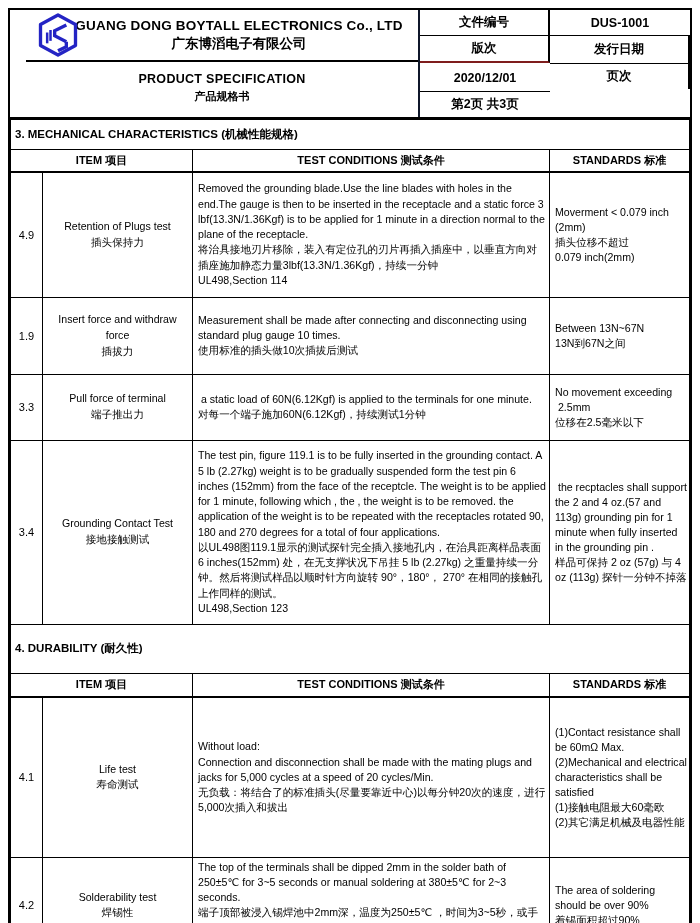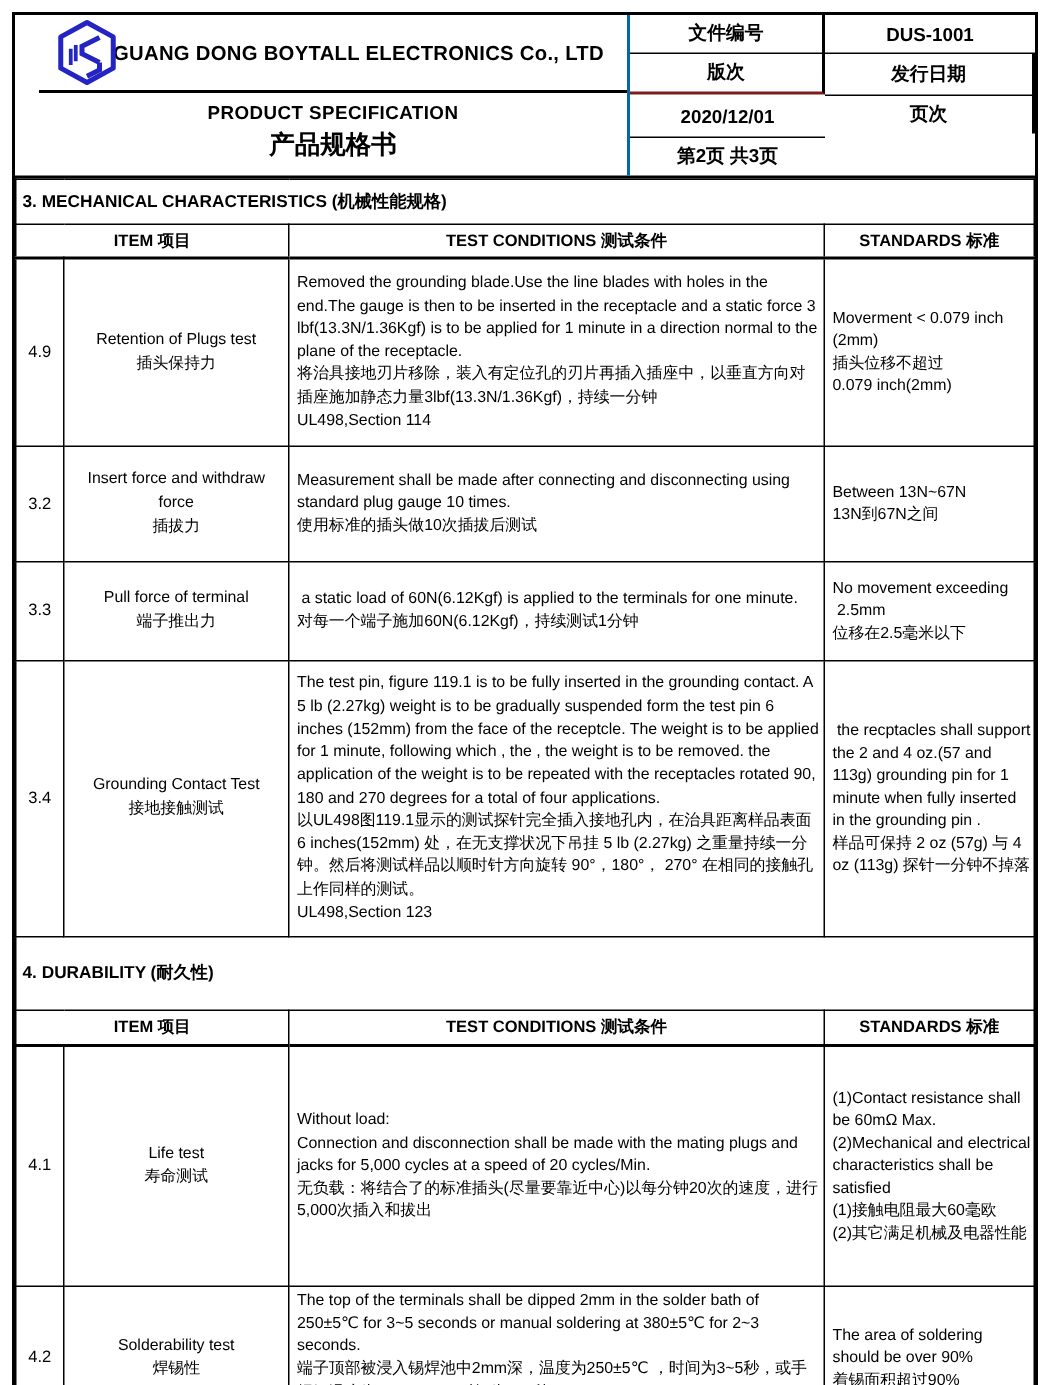--- a/index.html
+++ b/index.html
@@ -3,29 +3,29 @@
 <meta charset="utf-8">
 <style>
   html,body{margin:0;padding:0;background:#fff;width:700px;height:923px;overflow:hidden;
     font-family:"Liberation Sans","DejaVu Sans",sans-serif;color:#000;
     -webkit-font-smoothing:antialiased;}
   .page{position:absolute;left:8px;top:8px;width:684px;}
   .doc{border:2px solid #000;}
 
   
   .hdr{display:grid;grid-template-columns:410px 130px 1fr;border-bottom:2px solid #000;}
-  .hdr-left{grid-row:1 / span 4;border-right:2px solid #0369a1;display:flex;flex-direction:column;padding-left:16px;}
+  .hdr-left{grid-row:1 / span 4;border-right:2px solid #0f172a;display:flex;flex-direction:column;padding-left:16px;}
   .hdr-co{height:50px;border-bottom:2px solid #000;display:flex;align-items:center;position:relative;}
   .logo-wrap{position:absolute;left:12px;top:3px;}
   .hdr-co-text{flex:1;text-align:center;padding-left:34px;}
   .co-en{font-weight:bold;font-size:13.5px;letter-spacing:.2px;}
   .co-cn{font-weight:bold;font-size:13.5px;margin-top:2px;}
   .hdr-title{height:52px;display:flex;flex-direction:column;justify-content:center;text-align:center;}
   .t-en{font-weight:bold;font-size:12.5px;letter-spacing:.3px;}
-  .t-cn{font-weight:bold;font-size:17px;margin-top:3px;}
+  .t-cn{font-weight:bold;font-size:11px;margin-top:3px;}
   .meta-label{border-right:2px solid #000;border-bottom:1px solid #000;display:flex;align-items:center;justify-content:center;
     font-weight:bold;font-size:12.5px;}
   .meta-value{border-bottom:1px solid #000;display:flex;align-items:center;justify-content:center;
     font-weight:bold;font-size:12.5px;}
   .r1{height:25px}.r2{height:25px;border-bottom-width:2px !important}.r3{height:27px}.r4{height:25px;border-bottom:none !important}
   .meta-label.r2,.meta-value.r2{border-bottom:2px solid #7f1d1d;}
   .meta-label.r4,.meta-value.r4{border-bottom:none;}
 
   
   table.spec{border-collapse:collapse;width:100%;table-layout:fixed;}
@@ -51,20 +51,21 @@
             <svg width="40" height="44" viewBox="0 0 48 52">
               <polygon points="24,2 45,13.5 45,38.5 24,50 3,38.5 3,13.5" fill="none" stroke-width="4" stroke-linejoin="round" stroke="#2424c4"></polygon>
               <path d="M34 14 L20 21 L20 27 L34 34" fill="none" stroke-width="4" stroke="#2424c4"></path>
               <path d="M34 34 L34 40 L24 45" fill="none" stroke-width="4" stroke="#2424c4"></path>
               <path d="M15 20 L15 33" fill="none" stroke-width="3" stroke="#2424c4"></path>
               <path d="M11 23 L11 36" fill="none" stroke-width="3" stroke="#2424c4"></path>
             </svg>
           </span>
           <div class="hdr-co-text">
             <div class="co-en">GUANG DONG BOYTALL ELECTRONICS Co., LTD</div>
+            <div class="co-cn">广东博滔电子有限公司</div>
           </div>
         </div>
         <div class="hdr-title">
           <div class="t-en">PRODUCT SPECIFICATION</div>
           <div class="t-cn">产品规格书</div>
         </div>
       </div>
 
       <div class="meta-label r1">文件编号</div>
       <div class="meta-value r1">DUS-1001</div>
@@ -100,21 +101,21 @@
 插头保持力</td>
         <td class="test">Removed the grounding blade.Use the line blades with holes in the end.The gauge is then to be inserted in the receptacle and a static force 3 lbf(13.3N/1.36Kgf) is to be applied for 1 minute in a direction normal to the plane of the receptacle.
 将治具接地刃片移除，装入有定位孔的刃片再插入插座中，以垂直方向对插座施加静态力量3lbf(13.3N/1.36Kgf)，持续一分钟
 UL498,Section 114</td>
         <td class="std">Moverment &lt; 0.079 inch (2mm)
 插头位移不超过
 0.079 inch(2mm)</td>
       </tr>
 
       <tr style="height:64px">
-        <td class="no">3.2</td>
+        <td class="no">1.9</td>
         <td class="item">Insert force and withdraw
 force
 插拔力</td>
         <td class="test">Measurement shall be made after connecting and disconnecting using standard plug gauge 10 times.
 使用标准的插头做10次插拔后测试</td>
         <td class="std">Between 13N~67N
 13N到67N之间</td>
       </tr>
 
       <tr style="height:66px">

